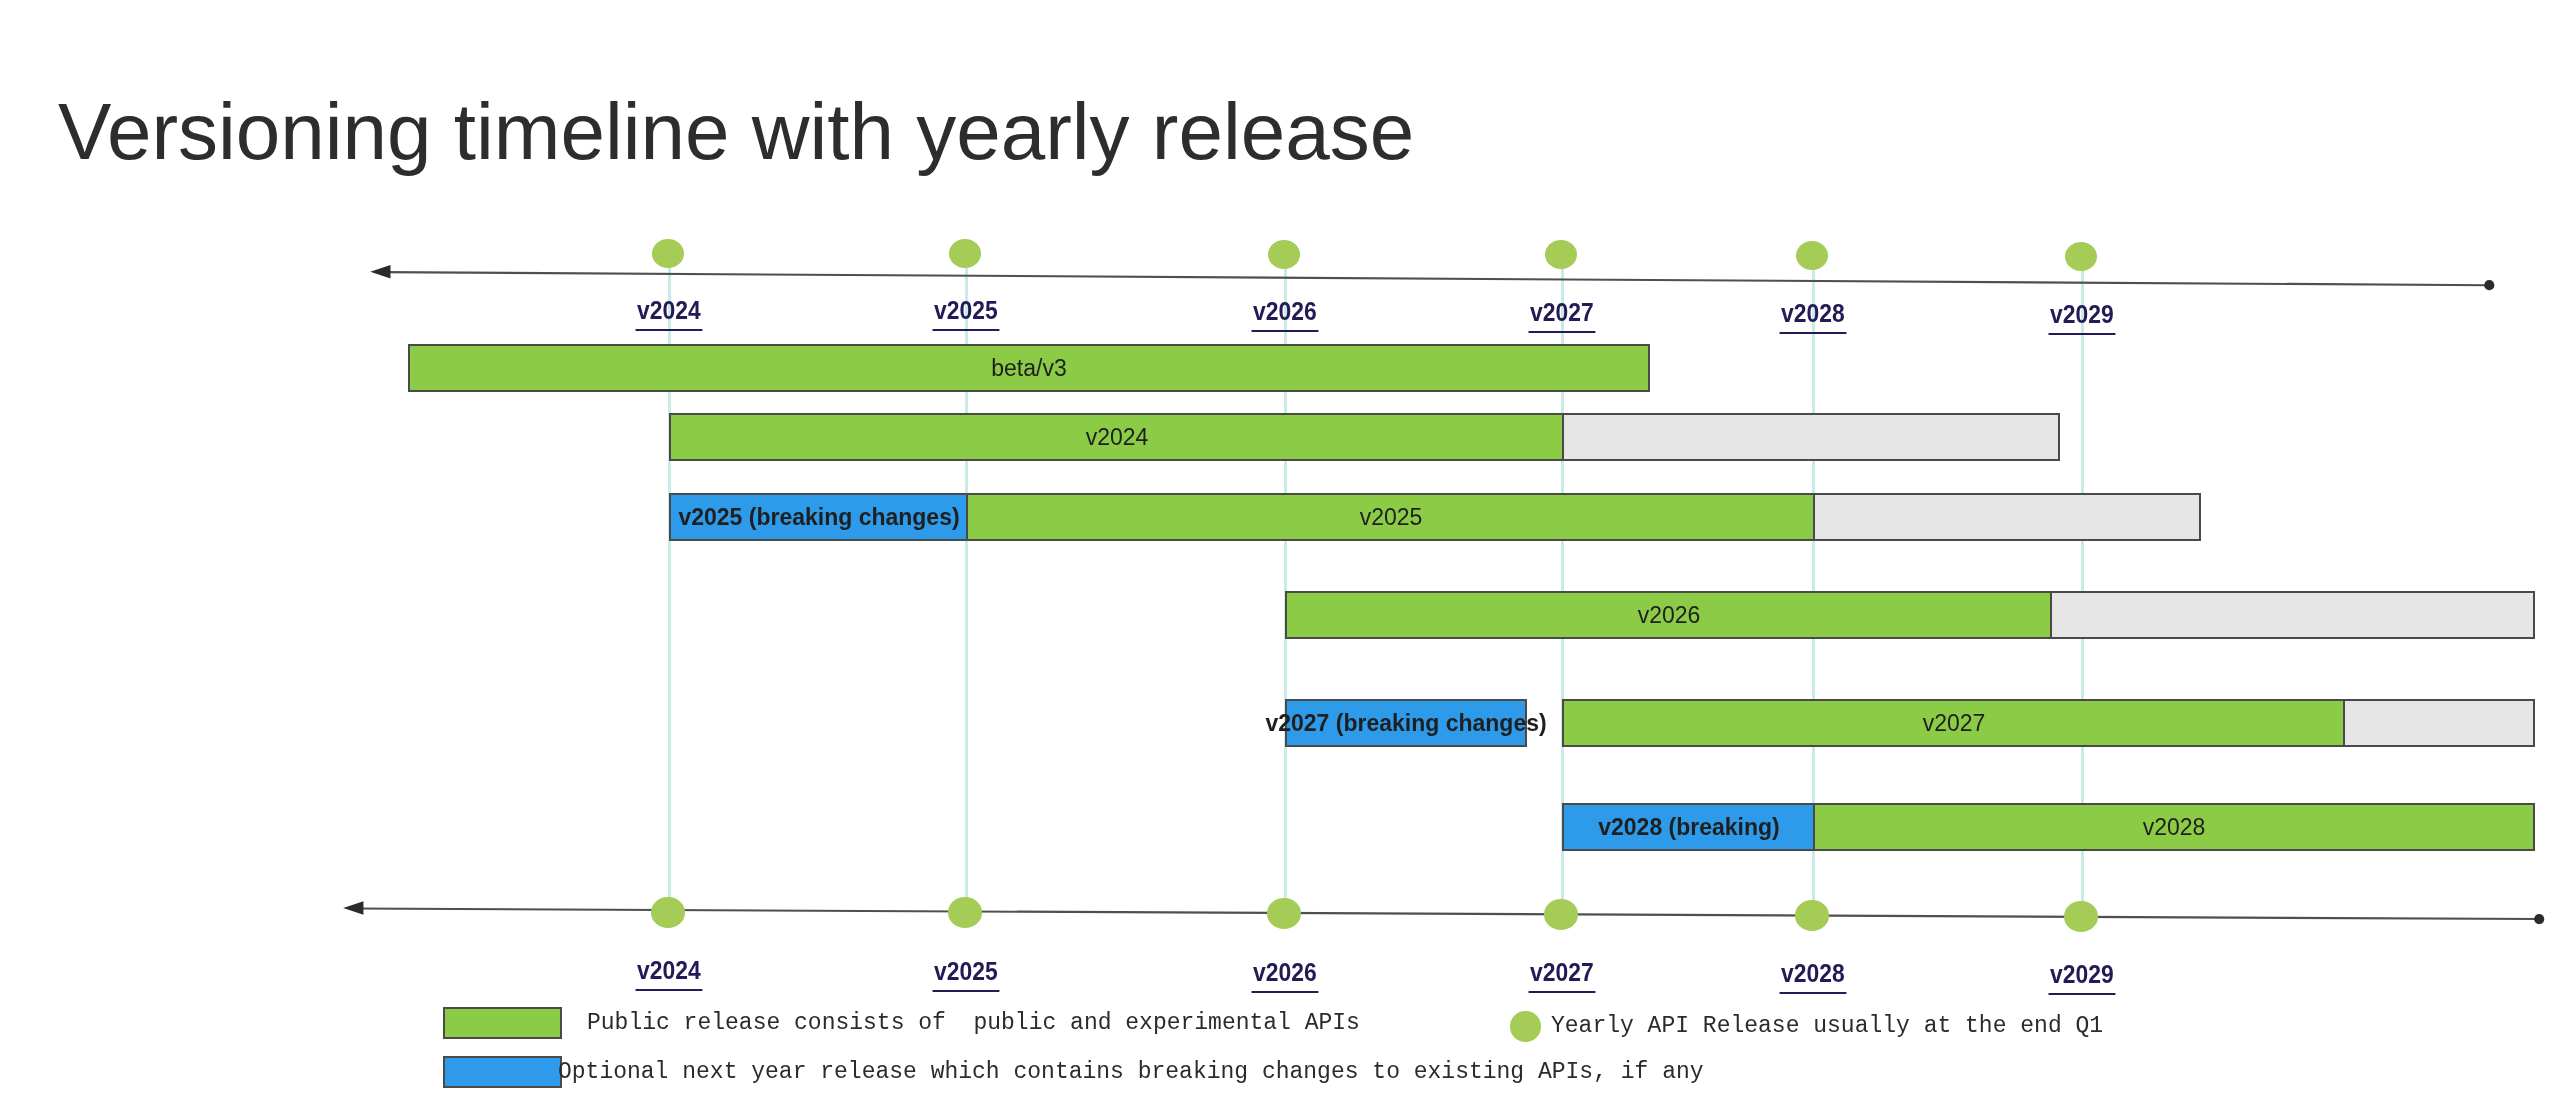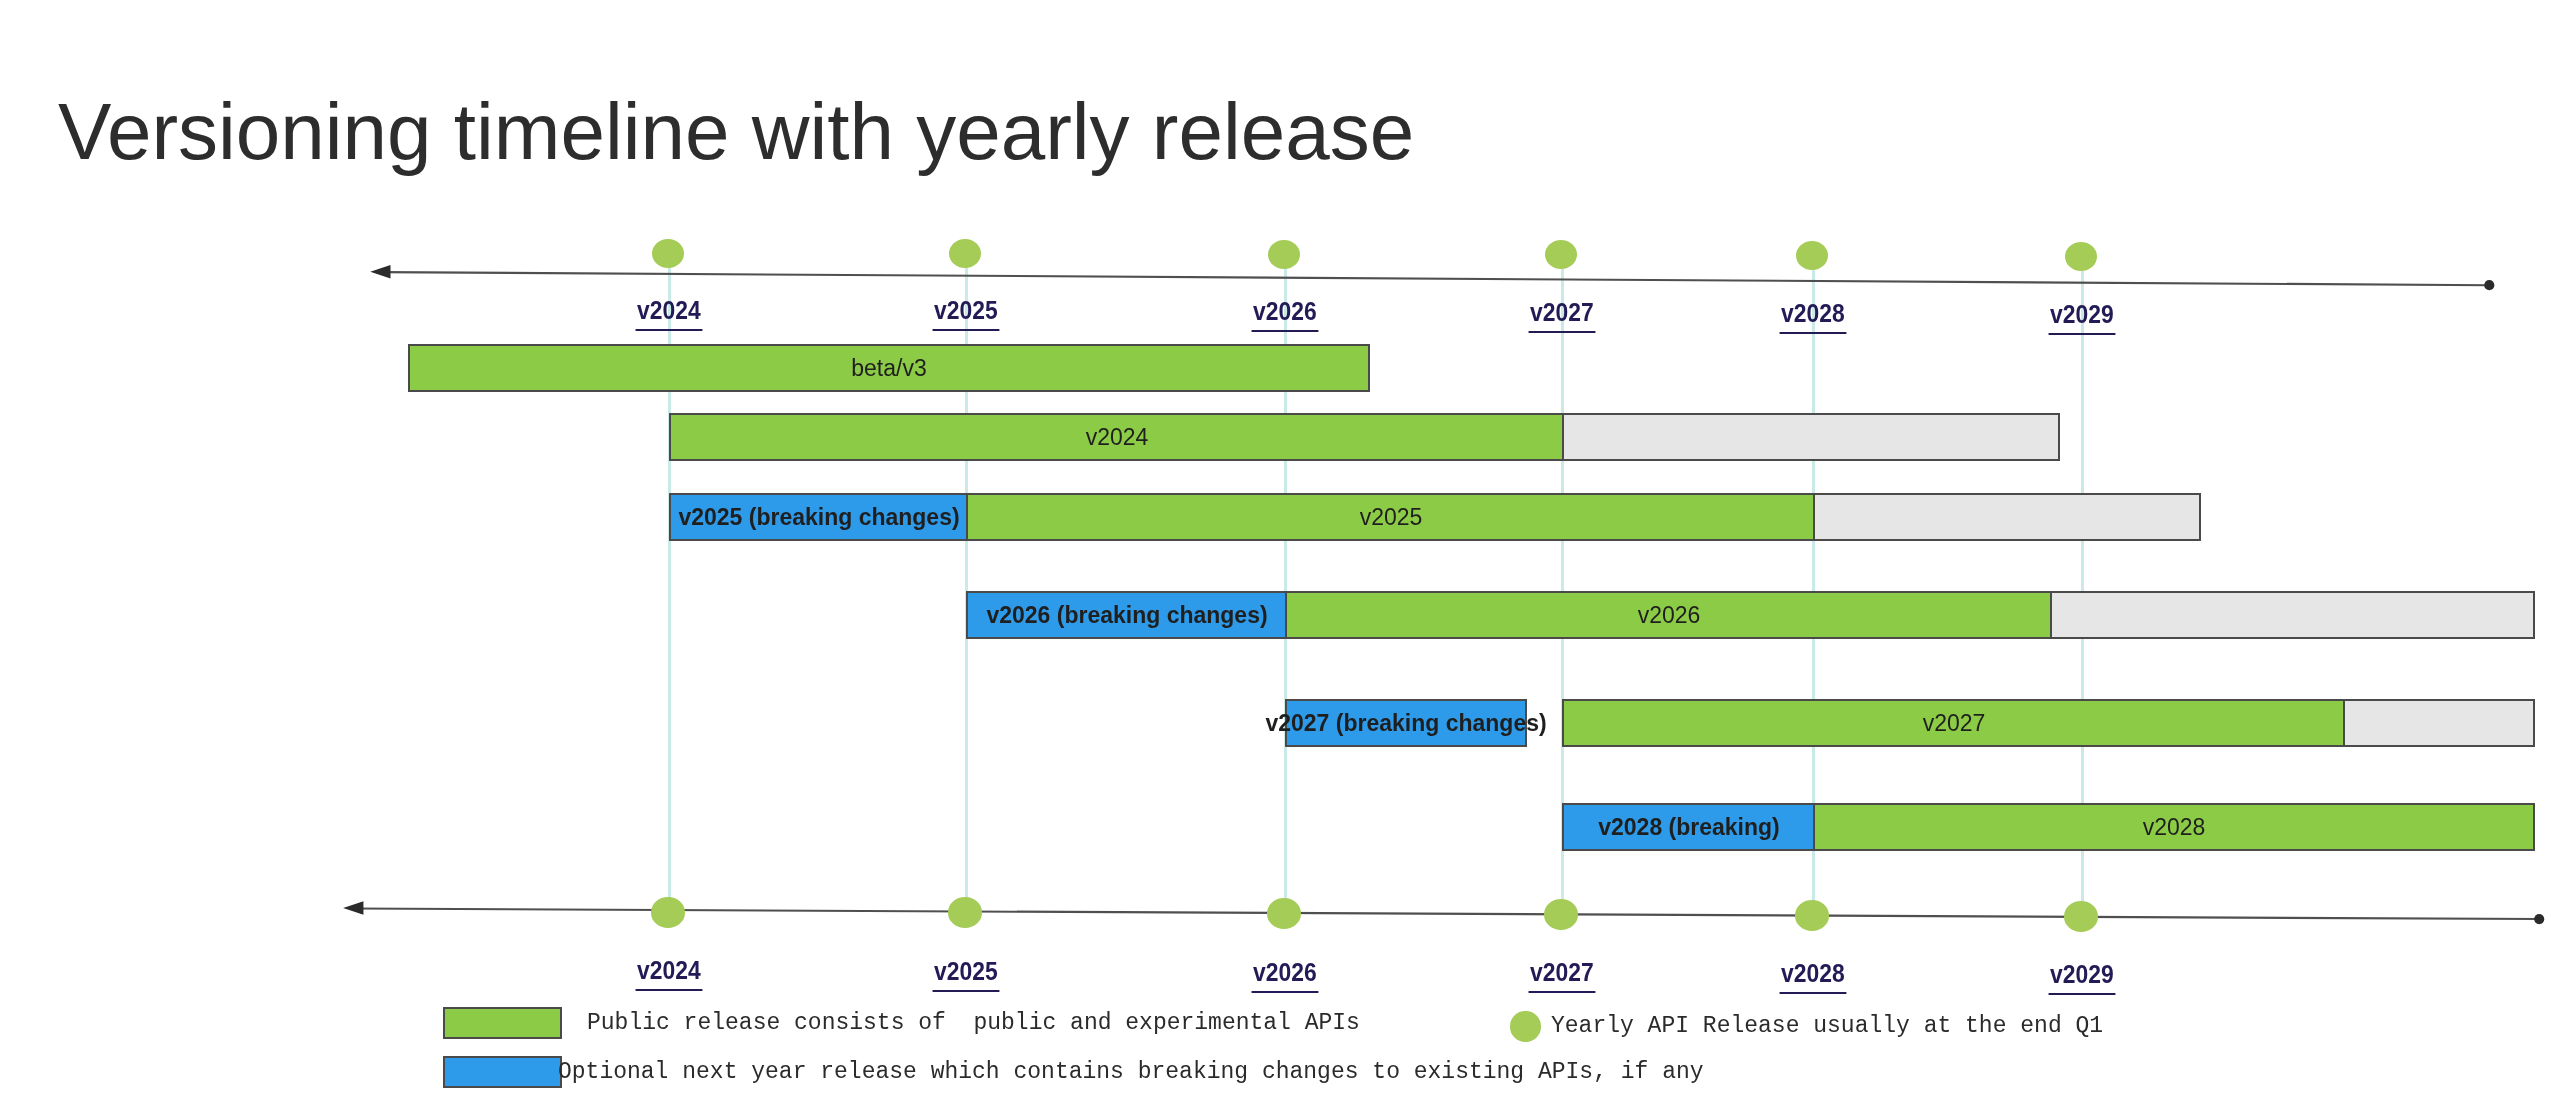--- a/index.html
+++ b/index.html
@@ -107,30 +107,29 @@
   <div class="release-dot top" style="left:1796px;top:241px"></div>
   <div class="release-dot top" style="left:2065px;top:242px"></div>
 
   <div class="year-label" style="left:669px;top:295px"><span>v2024</span></div>
   <div class="year-label" style="left:966px;top:295px"><span>v2025</span></div>
   <div class="year-label" style="left:1285px;top:296px"><span>v2026</span></div>
   <div class="year-label" style="left:1562px;top:297px"><span>v2027</span></div>
   <div class="year-label" style="left:1813px;top:298px"><span>v2028</span></div>
   <div class="year-label" style="left:2082px;top:299px"><span>v2029</span></div>
 
-  <div class="bar-seg seg-public" style="left:408px;top:344px;width:962px">beta/v3</div>
+  <div class="bar-seg seg-public" style="left:408px;top:344px;width:1242px">beta/v3</div>
 
   <div class="bar-seg seg-public" style="left:669px;top:413px;width:896px">v2024</div>
   <div class="bar-seg seg-support" style="left:1562px;top:413px;width:498px"></div>
 
   <div class="bar-seg seg-breaking" style="left:669px;top:493px;width:300px">v2025 (breaking changes)</div>
   <div class="bar-seg seg-public" style="left:966px;top:493px;width:850px">v2025</div>
   <div class="bar-seg seg-support" style="left:1813px;top:493px;width:388px"></div>
 
-  <div class="bar-seg seg-breaking" style="left:966px;top:591px;width:322px">v2026 (breaking changes)</div>
   <div class="bar-seg seg-public" style="left:1285px;top:591px;width:768px">v2026</div>
   <div class="bar-seg seg-support" style="left:2050px;top:591px;width:485px"></div>
 
   <div class="bar-seg seg-breaking" style="left:1285px;top:699px;width:242px">v2027 (breaking changes)</div>
   <div class="bar-seg seg-public" style="left:1562px;top:699px;width:784px">v2027</div>
   <div class="bar-seg seg-support" style="left:2343px;top:699px;width:192px"></div>
 
   <div class="bar-seg seg-breaking" style="left:1562px;top:803px;width:254px">v2028 (breaking)</div>
   <div class="bar-seg seg-public" style="left:1813px;top:803px;width:722px">v2028</div>
 

